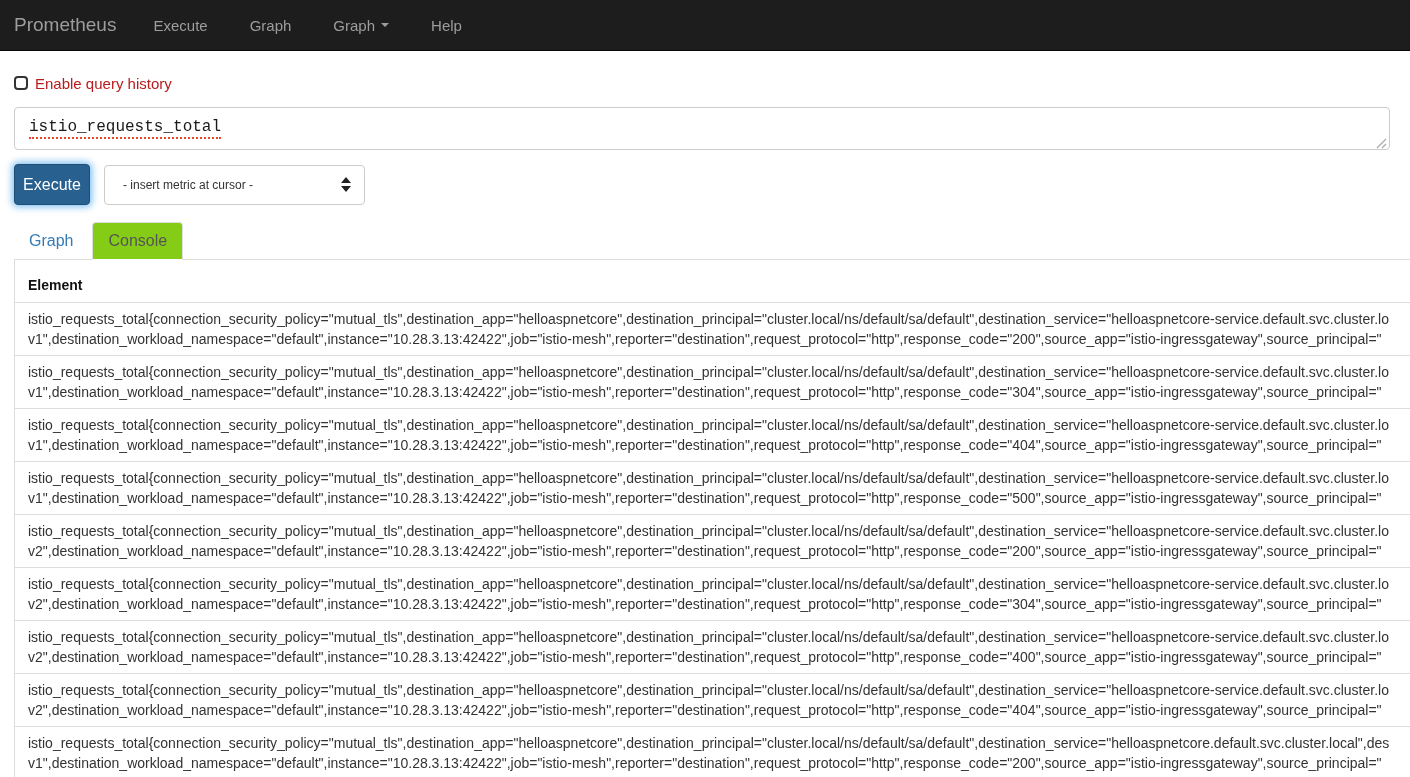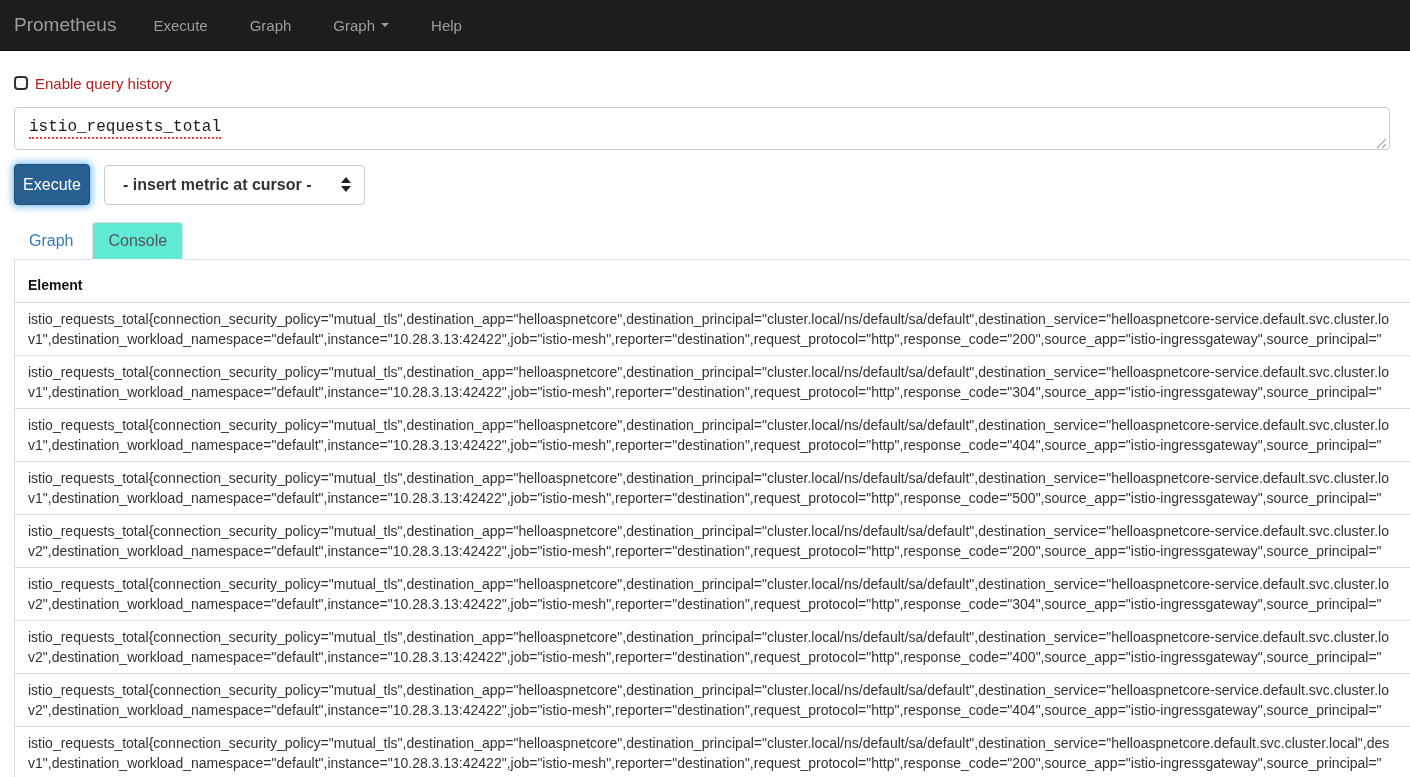--- a/index.html
+++ b/index.html
@@ -114,24 +114,23 @@
   }
   .metric-select {
     width: 261px; height: 40px;
     border: 1px solid #ccc;
     border-radius: 4px;
     background: #fff;
     display: flex;
     align-items: center;
     justify-content: space-between;
     padding: 0 13px 0 18px;
-    font-size: 16px;
+    font-size: 12px;
     color: #333;
     cursor: pointer;
-    font-weight: bold;
   }
   .updown { display: flex; flex-direction: column; gap: 3px; align-items: center; }
   .tri-up {
     width: 0; height: 0;
     border-left: 5px solid transparent;
     border-right: 5px solid transparent;
     border-bottom: 6px solid #222;
   }
   .tri-down {
     width: 0; height: 0;
@@ -150,21 +149,21 @@
   }
   .tab {
     font-size: 16px;
     padding: 8px 15px;
     cursor: pointer;
     line-height: 20px;
   }
   .tab-inactive { color: #337ab7; }
   .tab-active {
     color: #555;
-    background: #5eead4;
+    background: #84cc16;
     border: 1px solid #ddd;
     border-bottom: 1px solid #fff;
     border-radius: 4px 4px 0 0;
     margin-bottom: -1px;
     margin-left: 4px;
   }
 
   
   .console-panel {
     border-left: 1px solid #ddd;

